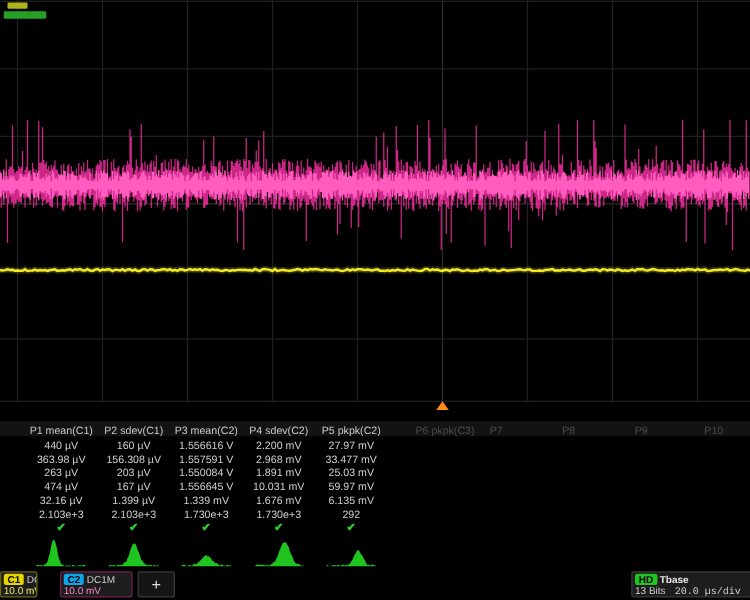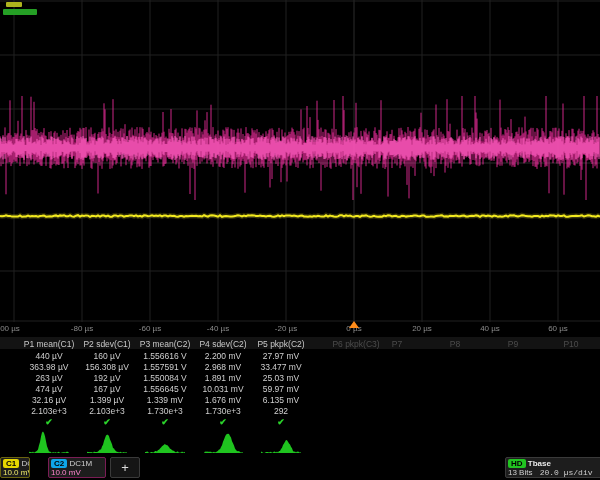--- a/index.html
+++ b/index.html
@@ -62,31 +62,20 @@
         </g>
         <g>
           <path d="M0 216L2 216.3L4 216.1L6 215.4L8 216.0L10 215.9L12 216.6L14 216.4L16 216.6L18 216.6L20 215.4L22 216.8L24 216.5L26 216.4L28 215.6L30 216.5L32 216.0L34 216.3L36 216.1L38 216.8L40 216.0L42 215.8L44 215.5L46 216.7L48 216.4L50 216.2L52 216.4L54 215.8L56 215.4L58 216.4L60 215.4L62 215.8L64 215.2L66 216.2L68 216.3L70 215.3L72 216.4L74 216.7L76 215.7L78 215.2L80 216.5L82 215.6L84 216.0L86 215.4L88 215.6L90 216.8L92 215.8L94 215.9L96 216.4L98 215.4L100 216.6L102 215.6L104 215.5L106 216.5L108 215.6L110 216.7L112 216.7L114 215.5L116 215.4L118 216.4L120 215.4L122 215.6L124 216.7L126 216.1L128 216.0L130 215.4L132 215.4L134 216.2L136 215.4L138 216.5L140 215.8L142 216.7L144 215.4L146 215.6L148 216.3L150 215.9L152 215.3L154 216.0L156 215.5L158 216.0L160 215.3L162 216.4L164 215.4L166 215.6L168 216.4L170 215.5L172 216.0L174 215.8L176 216.5L178 216.7L180 216.0L182 216.1L184 216.8L186 216.0L188 216.3L190 215.9L192 215.8L194 215.9L196 215.8L198 216.2L200 216.1L202 216.5L204 215.2L206 216.0L208 216.7L210 215.4L212 215.3L214 215.5L216 216.0L218 216.7L220 215.3L222 216.8L224 216.3L226 215.9L228 216.2L230 216.5L232 216.6L234 216.2L236 215.8L238 215.3L240 215.6L242 216.5L244 215.5L246 216.1L248 215.3L250 215.6L252 215.2L254 215.4L256 215.9L258 216.1L260 215.5L262 215.9L264 216.0L266 216.4L268 215.9L270 215.7L272 216.5L274 216.7L276 216.3L278 215.3L280 216.4L282 215.4L284 216.1L286 215.4L288 215.4L290 215.6L292 216.0L294 215.6L296 216.0L298 216.4L300 215.7L302 215.5L304 216.5L306 216.5L308 216.8L310 216.2L312 216.8L314 216.0L316 216.5L318 215.7L320 216.2L322 216.5L324 216.6L326 215.3L328 216.5L330 215.6L332 216.1L334 216.5L336 216.7L338 216.4L340 215.2L342 215.2L344 216.3L346 215.4L348 215.9L350 215.6L352 216.4L354 216.7L356 215.9L358 216.0L360 216.8L362 215.6L364 215.7L366 215.4L368 216.1L370 216.7L372 216.5L374 215.9L376 216.6L378 216.7L380 216.5L382 216.7L384 215.6L386 216.1L388 215.2L390 215.4L392 216.5L394 216.1L396 215.8L398 216.8L400 216.7L402 215.7L404 215.9L406 216.6L408 216.2L410 216.1L412 215.9L414 215.6L416 215.5L418 215.9L420 216.2L422 215.5L424 215.5L426 216.8L428 216.7L430 216.6L432 216.4L434 216.8L436 216.0L438 215.8L440 215.6L442 215.2L444 216.5L446 216.3L448 216.6L450 215.7L452 216.1L454 215.9L456 215.6L458 216.3L460 216.3L462 215.8L464 215.5L466 216.5L468 216.5L470 215.9L472 215.7L474 216.0L476 215.4L478 215.8L480 216.8L482 215.4L484 215.5L486 216.3L488 215.6L490 215.9L492 216.6L494 215.5L496 215.9L498 216.8L500 216.3L502 216.7L504 216.3L506 215.6L508 216.6L510 215.2L512 215.6L514 215.3L516 216.1L518 216.4L520 215.9L522 215.2L524 215.6L526 216.1L528 216.3L530 216.2L532 216.7L534 216.0L536 216.1L538 216.1L540 216.8L542 215.7L544 216.5L546 215.7L548 216.2L550 215.3L552 215.5L554 215.5L556 216.3L558 215.3L560 216.0L562 215.9L564 215.4L566 216.8L568 216.7L570 216.2L572 216.0L574 216.0L576 215.7L578 215.9L580 215.7L582 215.3L584 216.5L586 215.9L588 215.3L590 215.5L592 216.2L594 216.3L596 216.7L598 215.7L600 216.5" stroke="#f2ea1f" stroke-width="5" opacity="0.18" fill="none"></path>
           <path d="M0 216L2 216.3L4 216.1L6 215.4L8 216.0L10 215.9L12 216.6L14 216.4L16 216.6L18 216.6L20 215.4L22 216.8L24 216.5L26 216.4L28 215.6L30 216.5L32 216.0L34 216.3L36 216.1L38 216.8L40 216.0L42 215.8L44 215.5L46 216.7L48 216.4L50 216.2L52 216.4L54 215.8L56 215.4L58 216.4L60 215.4L62 215.8L64 215.2L66 216.2L68 216.3L70 215.3L72 216.4L74 216.7L76 215.7L78 215.2L80 216.5L82 215.6L84 216.0L86 215.4L88 215.6L90 216.8L92 215.8L94 215.9L96 216.4L98 215.4L100 216.6L102 215.6L104 215.5L106 216.5L108 215.6L110 216.7L112 216.7L114 215.5L116 215.4L118 216.4L120 215.4L122 215.6L124 216.7L126 216.1L128 216.0L130 215.4L132 215.4L134 216.2L136 215.4L138 216.5L140 215.8L142 216.7L144 215.4L146 215.6L148 216.3L150 215.9L152 215.3L154 216.0L156 215.5L158 216.0L160 215.3L162 216.4L164 215.4L166 215.6L168 216.4L170 215.5L172 216.0L174 215.8L176 216.5L178 216.7L180 216.0L182 216.1L184 216.8L186 216.0L188 216.3L190 215.9L192 215.8L194 215.9L196 215.8L198 216.2L200 216.1L202 216.5L204 215.2L206 216.0L208 216.7L210 215.4L212 215.3L214 215.5L216 216.0L218 216.7L220 215.3L222 216.8L224 216.3L226 215.9L228 216.2L230 216.5L232 216.6L234 216.2L236 215.8L238 215.3L240 215.6L242 216.5L244 215.5L246 216.1L248 215.3L250 215.6L252 215.2L254 215.4L256 215.9L258 216.1L260 215.5L262 215.9L264 216.0L266 216.4L268 215.9L270 215.7L272 216.5L274 216.7L276 216.3L278 215.3L280 216.4L282 215.4L284 216.1L286 215.4L288 215.4L290 215.6L292 216.0L294 215.6L296 216.0L298 216.4L300 215.7L302 215.5L304 216.5L306 216.5L308 216.8L310 216.2L312 216.8L314 216.0L316 216.5L318 215.7L320 216.2L322 216.5L324 216.6L326 215.3L328 216.5L330 215.6L332 216.1L334 216.5L336 216.7L338 216.4L340 215.2L342 215.2L344 216.3L346 215.4L348 215.9L350 215.6L352 216.4L354 216.7L356 215.9L358 216.0L360 216.8L362 215.6L364 215.7L366 215.4L368 216.1L370 216.7L372 216.5L374 215.9L376 216.6L378 216.7L380 216.5L382 216.7L384 215.6L386 216.1L388 215.2L390 215.4L392 216.5L394 216.1L396 215.8L398 216.8L400 216.7L402 215.7L404 215.9L406 216.6L408 216.2L410 216.1L412 215.9L414 215.6L416 215.5L418 215.9L420 216.2L422 215.5L424 215.5L426 216.8L428 216.7L430 216.6L432 216.4L434 216.8L436 216.0L438 215.8L440 215.6L442 215.2L444 216.5L446 216.3L448 216.6L450 215.7L452 216.1L454 215.9L456 215.6L458 216.3L460 216.3L462 215.8L464 215.5L466 216.5L468 216.5L470 215.9L472 215.7L474 216.0L476 215.4L478 215.8L480 216.8L482 215.4L484 215.5L486 216.3L488 215.6L490 215.9L492 216.6L494 215.5L496 215.9L498 216.8L500 216.3L502 216.7L504 216.3L506 215.6L508 216.6L510 215.2L512 215.6L514 215.3L516 216.1L518 216.4L520 215.9L522 215.2L524 215.6L526 216.1L528 216.3L530 216.2L532 216.7L534 216.0L536 216.1L538 216.1L540 216.8L542 215.7L544 216.5L546 215.7L548 216.2L550 215.3L552 215.5L554 215.5L556 216.3L558 215.3L560 216.0L562 215.9L564 215.4L566 216.8L568 216.7L570 216.2L572 216.0L574 216.0L576 215.7L578 215.9L580 215.7L582 215.3L584 216.5L586 215.9L588 215.3L590 215.5L592 216.2L594 216.3L596 216.7L598 215.7L600 216.5" stroke="#f2ea1f" stroke-width="2" fill="none"></path>
         </g>
       </svg>
     <div class="ind1" id="ind1" style="background: rgb(183, 189, 32);"></div>
     <div class="ind2" id="ind2" style="background: rgb(39, 168, 39);"></div>
   </div>
 
-  <div class="time-axis" id="time-axis">
-      <span class="tlabel" style="left: 10px;">00 µs</span>
-      <span class="tlabel" style="left: 82px;">-80 µs</span>
-      <span class="tlabel" style="left: 150px;">-60 µs</span>
-      <span class="tlabel" style="left: 218px;">-40 µs</span>
-      <span class="tlabel" style="left: 286px;">-20 µs</span>
-      <span class="tlabel" style="left: 354px;">0 µs</span>
-      <span class="tlabel" style="left: 422px;">20 µs</span>
-      <span class="tlabel" style="left: 490px;">40 µs</span>
-      <span class="tlabel" style="left: 558px;">60 µs</span>
-    </div>
   <div class="trig" id="trig" style="left: 354px; border-bottom-color: rgb(255, 140, 26);"></div>
 
   <div class="mtable" id="mtable">
     <div class="thead-band"></div>
   <div class="hcell" style="left: 20px;">P1 mean(C1)</div>
       <div class="hcell" style="left: 78px;">P2 sdev(C1)</div>
       <div class="hcell" style="left: 136px;">P3 mean(C2)</div>
       <div class="hcell" style="left: 194px;">P4 sdev(C2)</div>
       <div class="hcell" style="left: 252px;">P5 pkpk(C2)</div>
       <div class="hcell off" style="left: 327px;">P6 pkpk(C3)</div>
@@ -98,21 +87,21 @@
       <div class="vcell" style="left: 78px; top: 14px;">160 µV</div>
       <div class="vcell" style="left: 136px; top: 14px;">1.556616 V</div>
       <div class="vcell" style="left: 194px; top: 14px;">2.200 mV</div>
       <div class="vcell" style="left: 252px; top: 14px;">27.97 mV</div>
       <div class="vcell" style="left: 20px; top: 25px;">363.98 µV</div>
       <div class="vcell" style="left: 78px; top: 25px;">156.308 µV</div>
       <div class="vcell" style="left: 136px; top: 25px;">1.557591 V</div>
       <div class="vcell" style="left: 194px; top: 25px;">2.968 mV</div>
       <div class="vcell" style="left: 252px; top: 25px;">33.477 mV</div>
       <div class="vcell" style="left: 20px; top: 36px;">263 µV</div>
-      <div class="vcell" style="left: 78px; top: 36px;">192 µV</div>
+      <div class="vcell" style="left: 78px; top: 36px;">203 µV</div>
       <div class="vcell" style="left: 136px; top: 36px;">1.550084 V</div>
       <div class="vcell" style="left: 194px; top: 36px;">1.891 mV</div>
       <div class="vcell" style="left: 252px; top: 36px;">25.03 mV</div>
       <div class="vcell" style="left: 20px; top: 47px;">474 µV</div>
       <div class="vcell" style="left: 78px; top: 47px;">167 µV</div>
       <div class="vcell" style="left: 136px; top: 47px;">1.556645 V</div>
       <div class="vcell" style="left: 194px; top: 47px;">10.031 mV</div>
       <div class="vcell" style="left: 252px; top: 47px;">59.97 mV</div>
       <div class="vcell" style="left: 20px; top: 58px;">32.16 µV</div>
       <div class="vcell" style="left: 78px; top: 58px;">1.399 µV</div>

